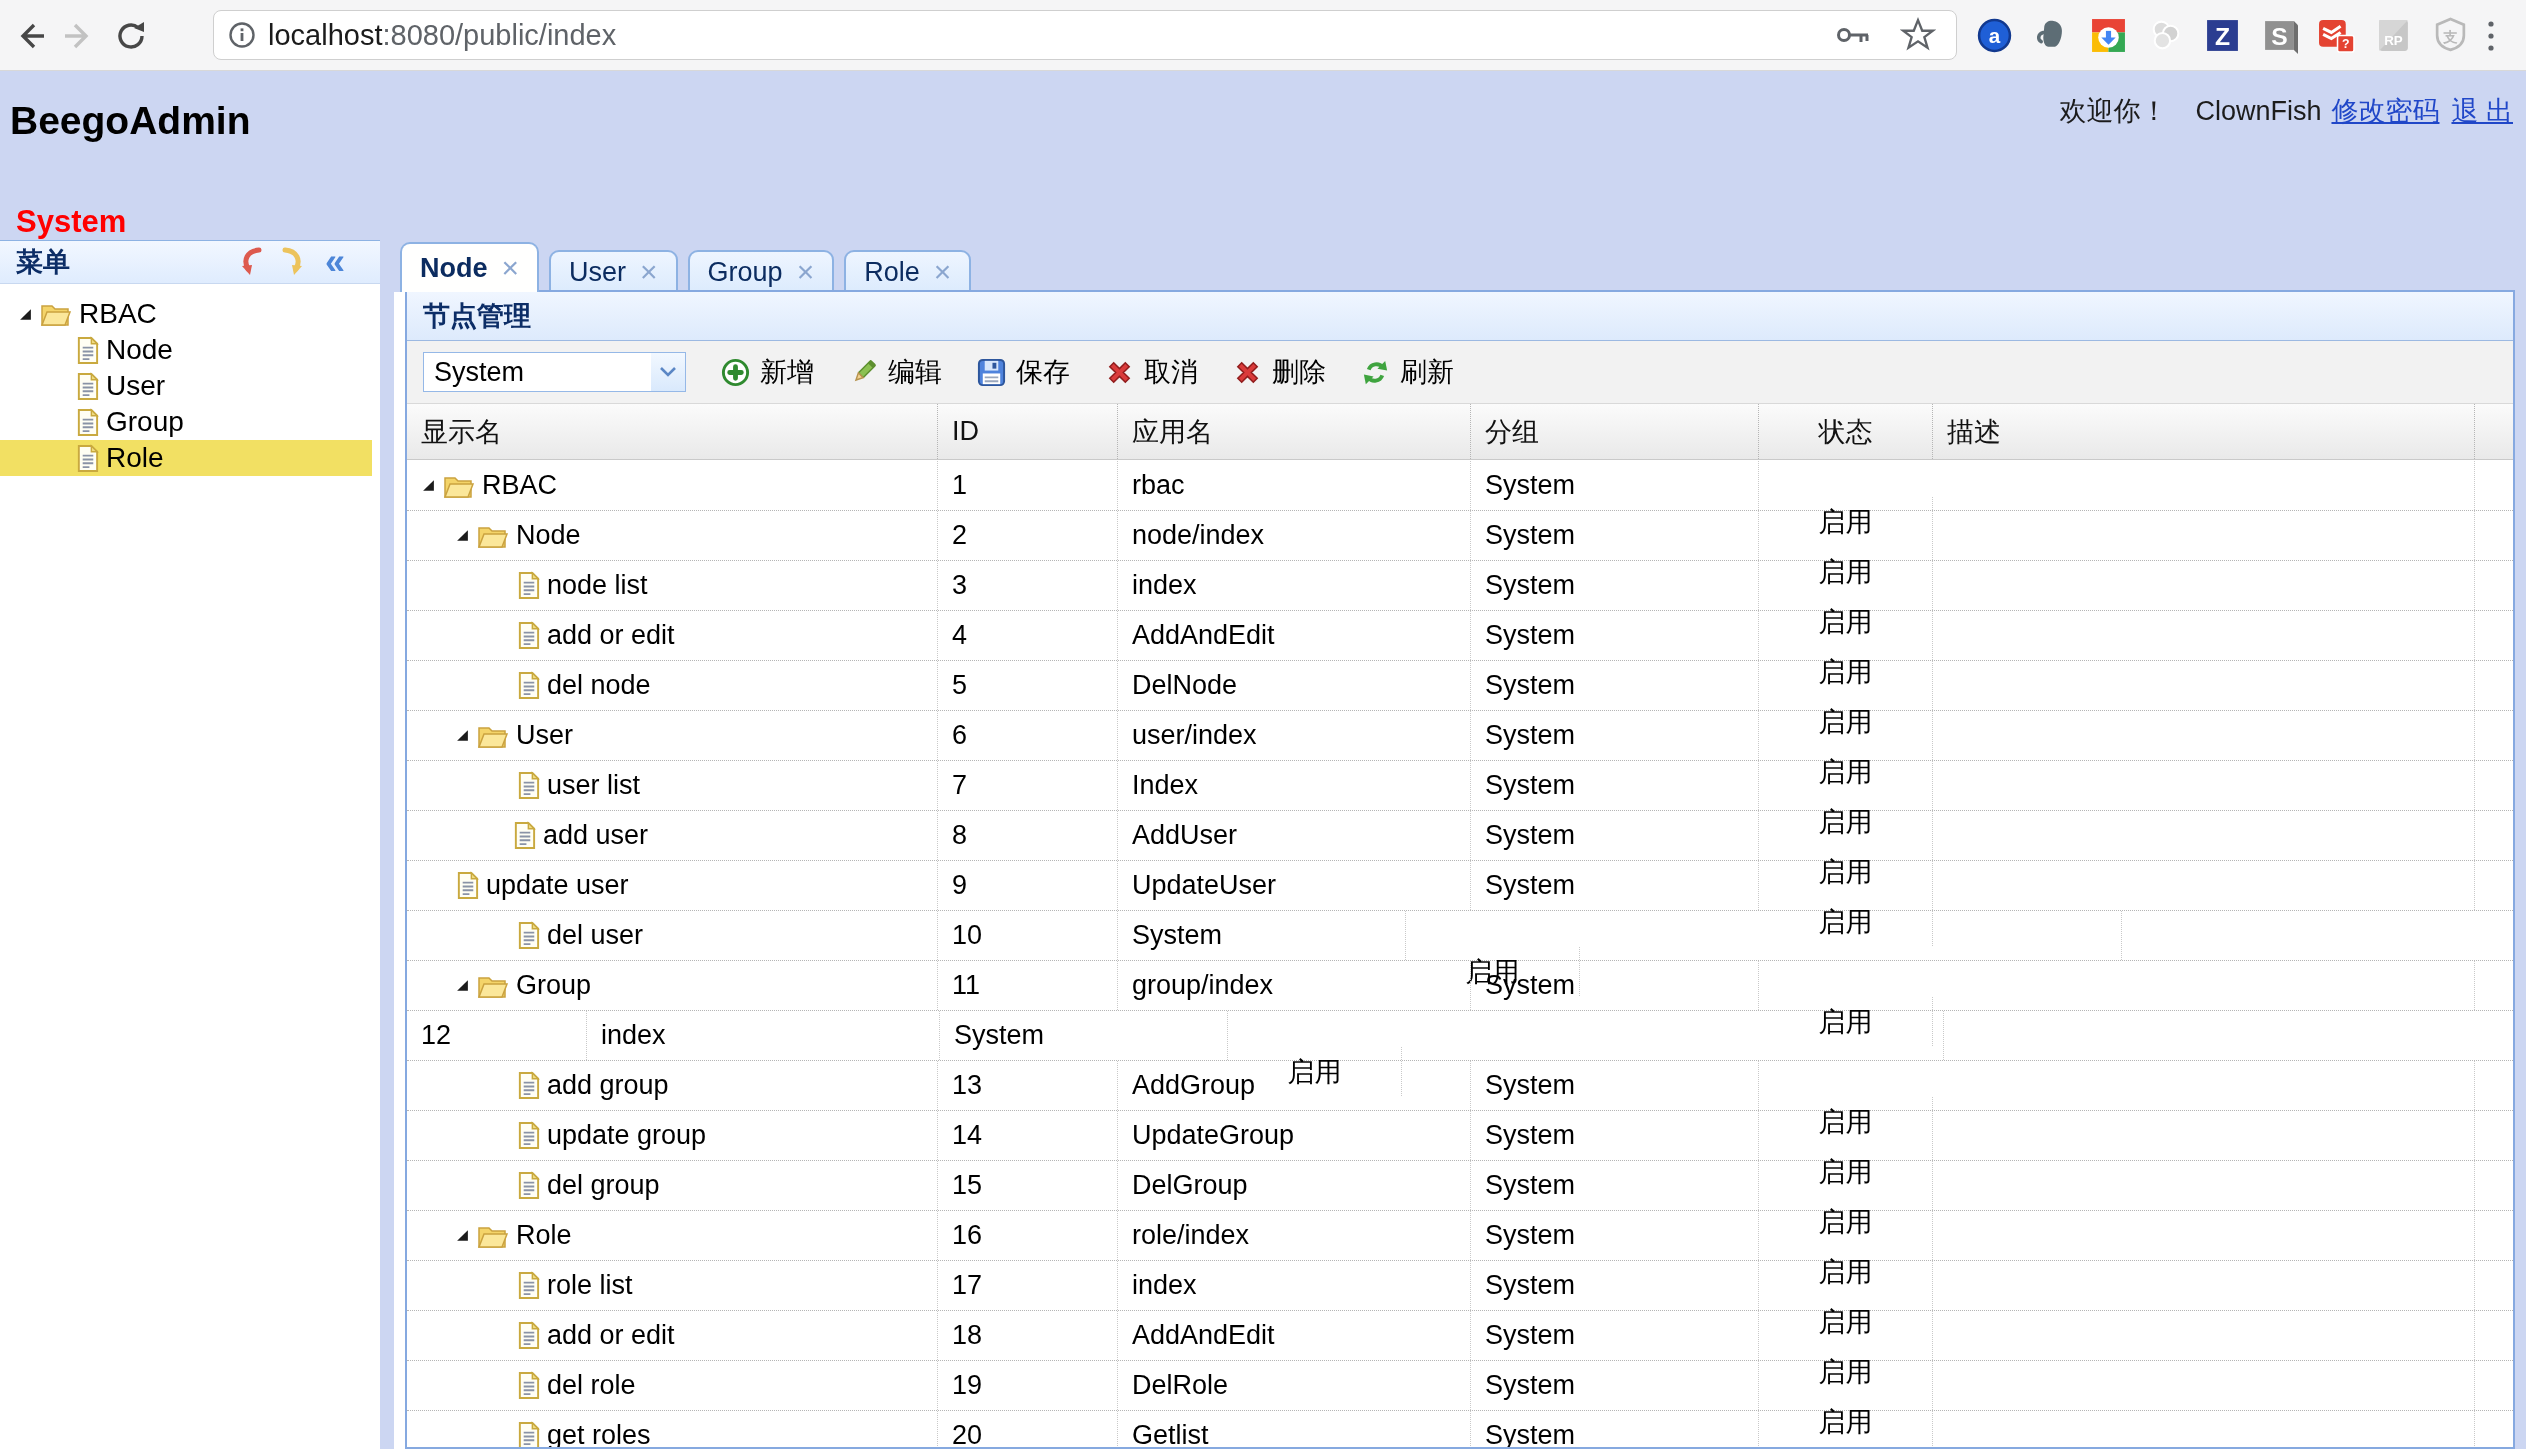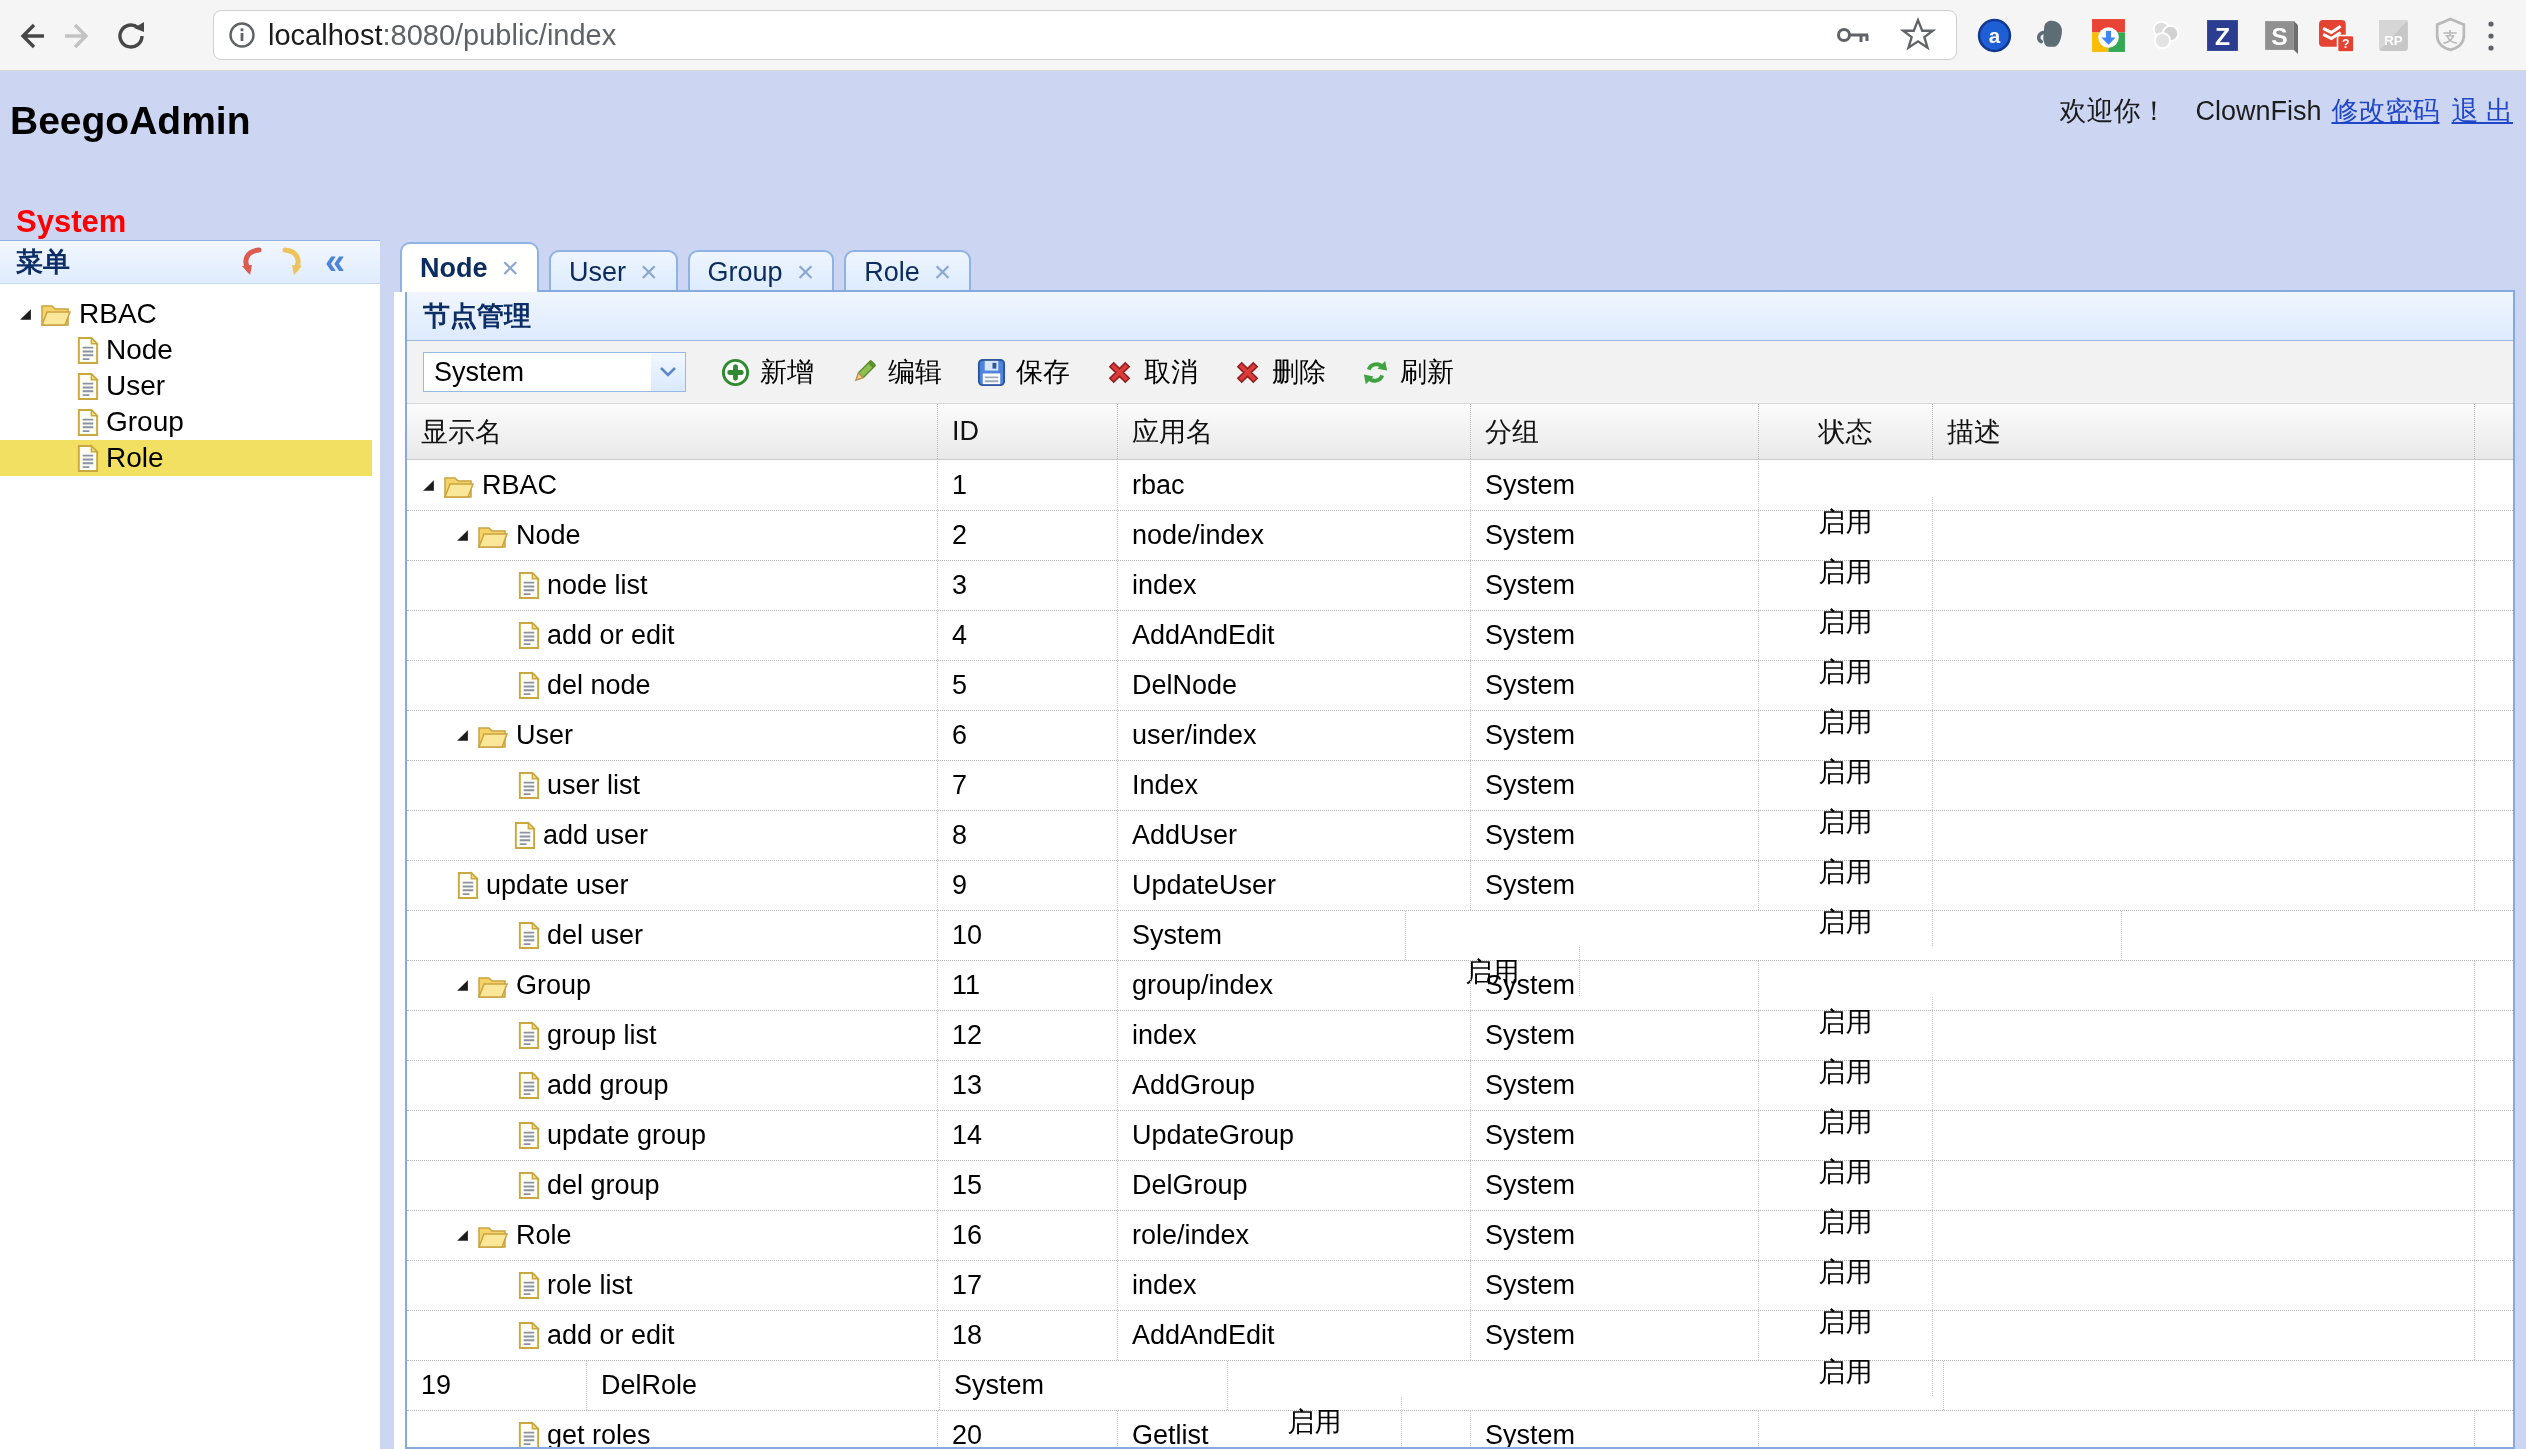--- a/index.html
+++ b/index.html
@@ -688,30 +688,20 @@
         <div class="g-cell" style="width: 288px;">
           <span>System</span>
         </div>
         <div class="g-cell center" style="width: 174px;">
           <span>启用</span>
         </div>
         <div class="g-cell" style="width: 542px;"></div>
         <div class="g-cell last" style="width: 38px;"></div>
       </div>
       <div class="g-row">
-        <div class="g-cell" style="width: 531px; padding-left: 109px;">
-          <span class="nicon">
-            <svg width="25" height="29" viewBox="0 0 26 30">
-              <path d="M4 2 h13 l6 6 v20 H4 Z" fill="#fffef4" stroke="#c9a93f" stroke-width="2"></path>
-              <path d="M17 2 l6 6 h-6 Z" fill="#f1dd84" stroke="#c9a93f" stroke-width="1.5"></path>
-              <path d="M8 12 h11 M8 16 h11 M8 20 h11 M8 24 h7" stroke="#8a93a6" stroke-width="2"></path>
-            </svg>
-          </span>
-          <span>group list</span>
-        </div>
         <div class="g-cell" style="width: 180px;">
           <span>12</span>
         </div>
         <div class="g-cell" style="width: 353px;">
           <span>index</span>
         </div>
         <div class="g-cell" style="width: 288px;">
           <span>System</span>
         </div>
         <div class="g-cell center" style="width: 174px;">
@@ -874,20 +864,30 @@
         <div class="g-cell" style="width: 288px;">
           <span>System</span>
         </div>
         <div class="g-cell center" style="width: 174px;">
           <span>启用</span>
         </div>
         <div class="g-cell" style="width: 542px;"></div>
         <div class="g-cell last" style="width: 38px;"></div>
       </div>
       <div class="g-row">
+        <div class="g-cell" style="width: 531px; padding-left: 109px;">
+          <span class="nicon">
+            <svg width="25" height="29" viewBox="0 0 26 30">
+              <path d="M4 2 h13 l6 6 v20 H4 Z" fill="#fffef4" stroke="#c9a93f" stroke-width="2"></path>
+              <path d="M17 2 l6 6 h-6 Z" fill="#f1dd84" stroke="#c9a93f" stroke-width="1.5"></path>
+              <path d="M8 12 h11 M8 16 h11 M8 20 h11 M8 24 h7" stroke="#8a93a6" stroke-width="2"></path>
+            </svg>
+          </span>
+          <span>del role</span>
+        </div>
         <div class="g-cell" style="width: 180px;">
           <span>19</span>
         </div>
         <div class="g-cell" style="width: 353px;">
           <span>DelRole</span>
         </div>
         <div class="g-cell" style="width: 288px;">
           <span>System</span>
         </div>
         <div class="g-cell center" style="width: 174px;">

